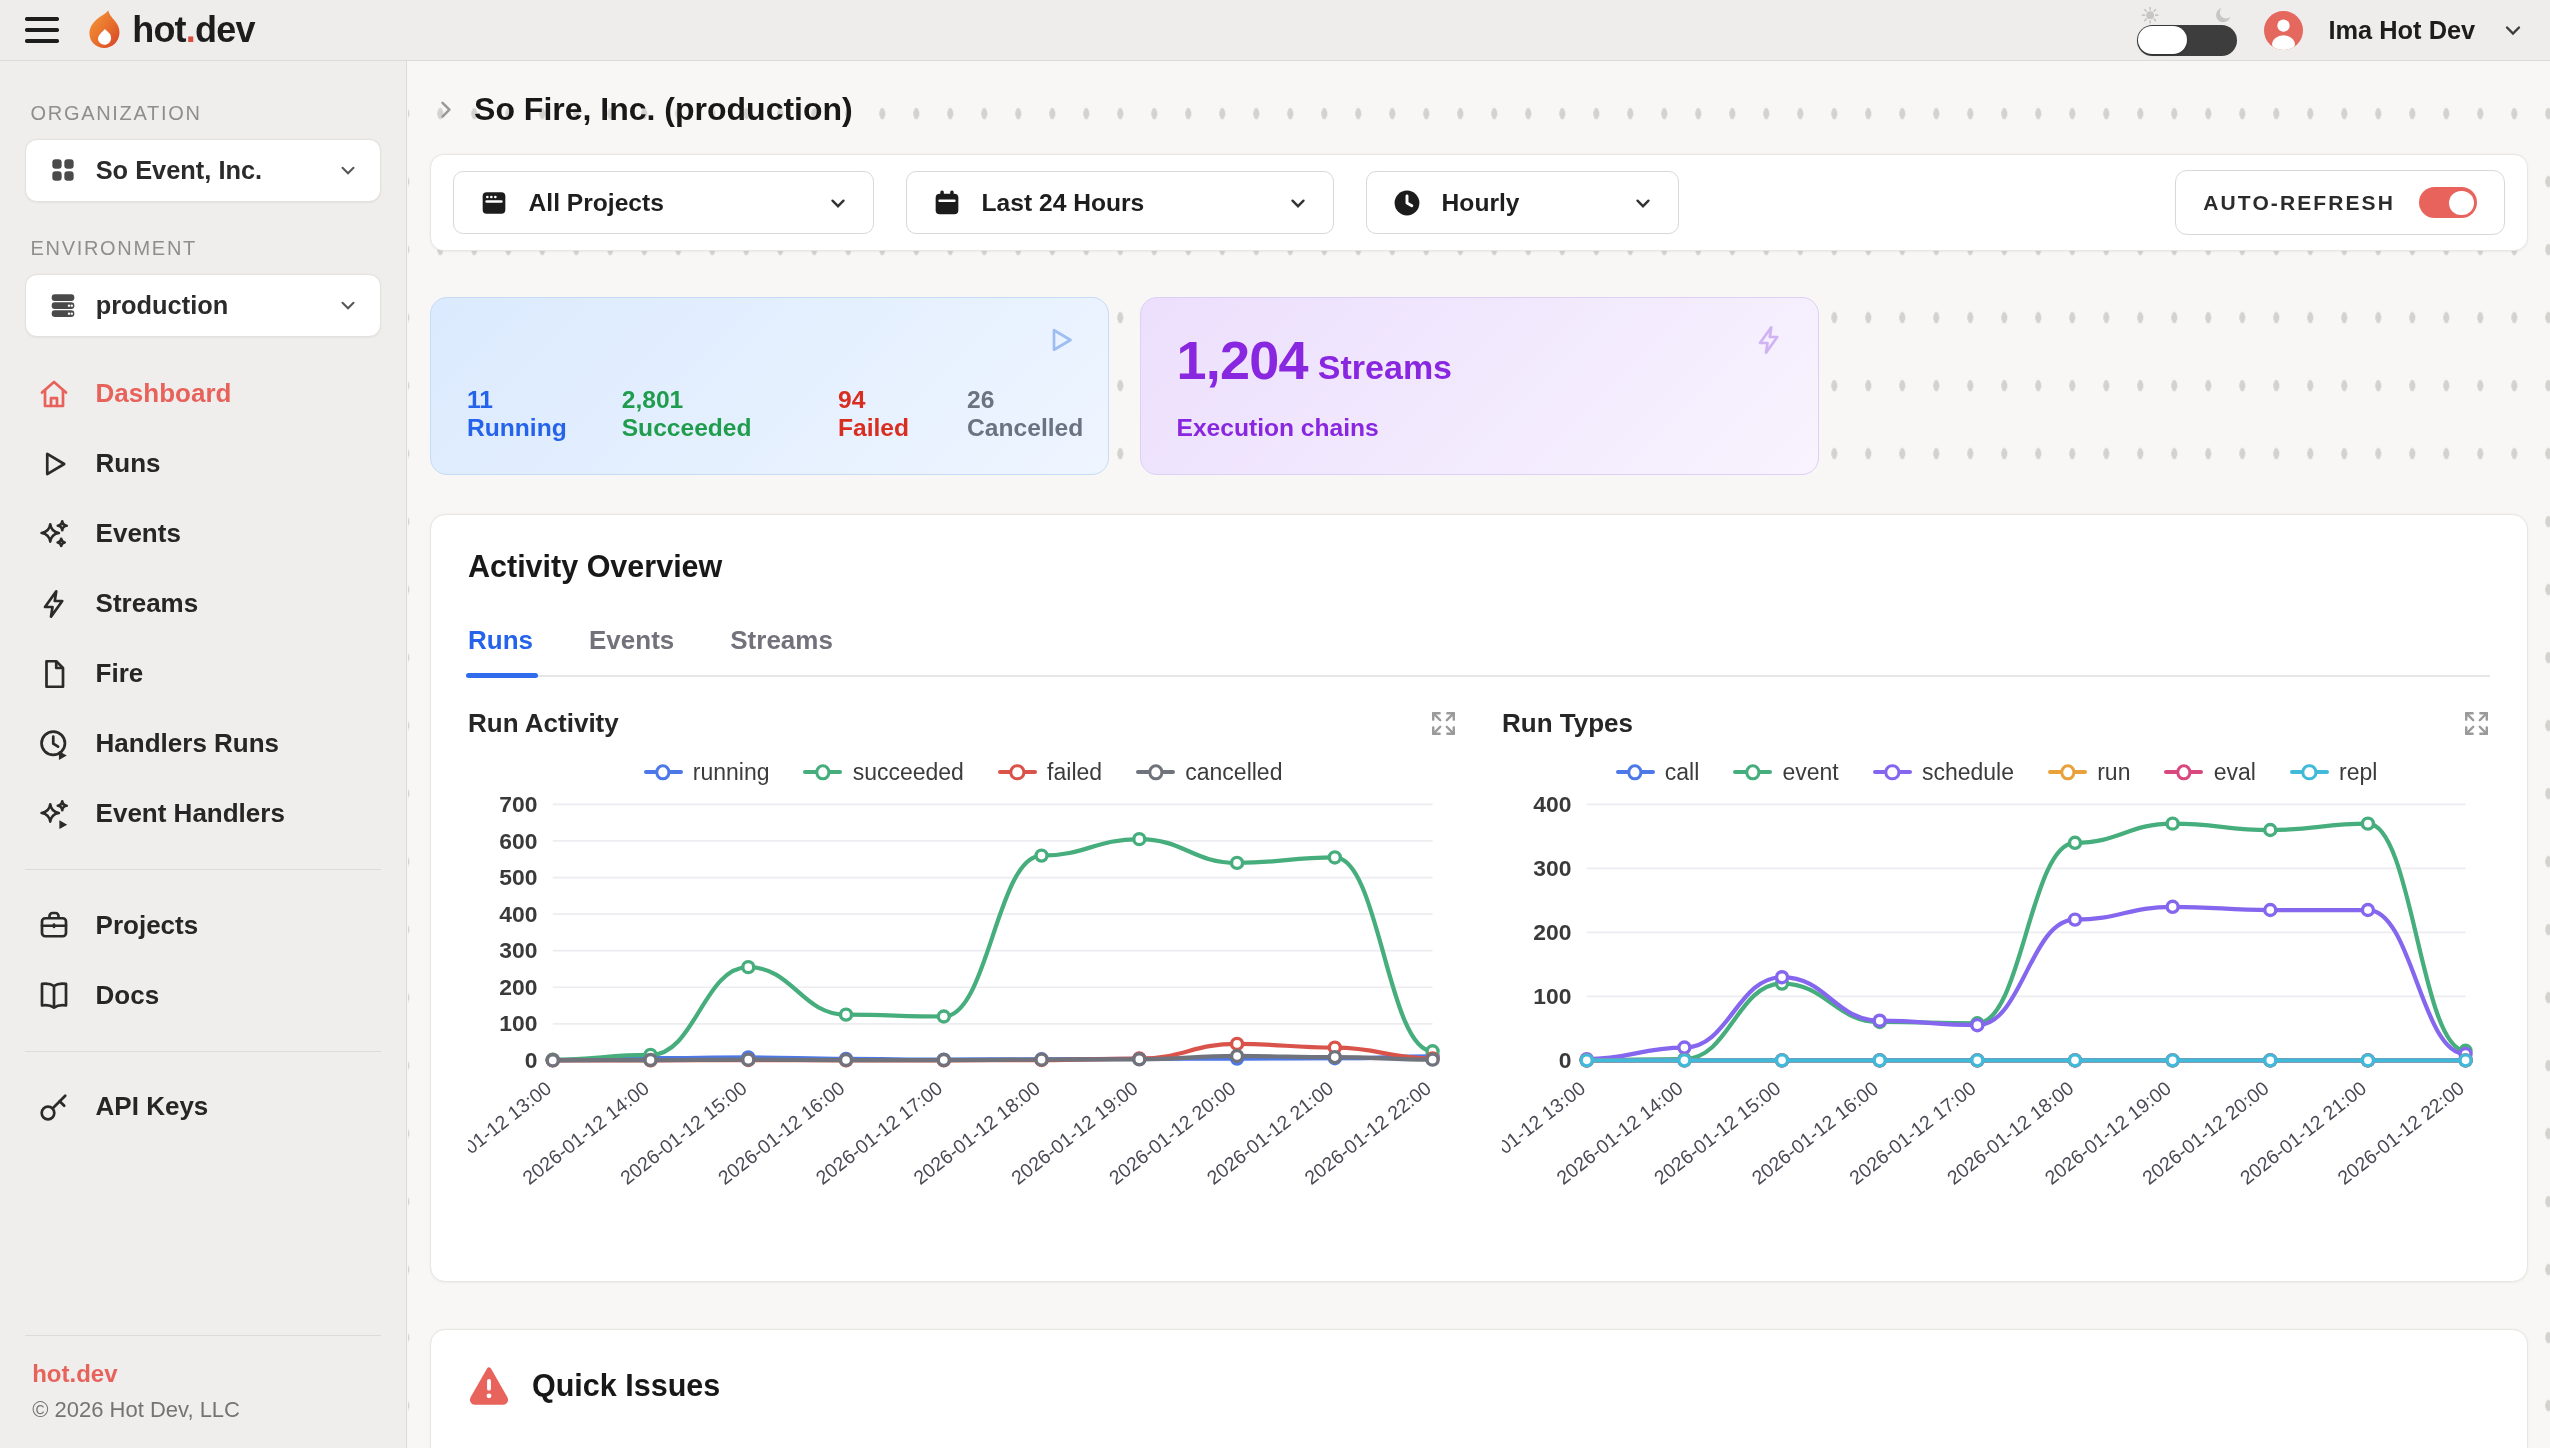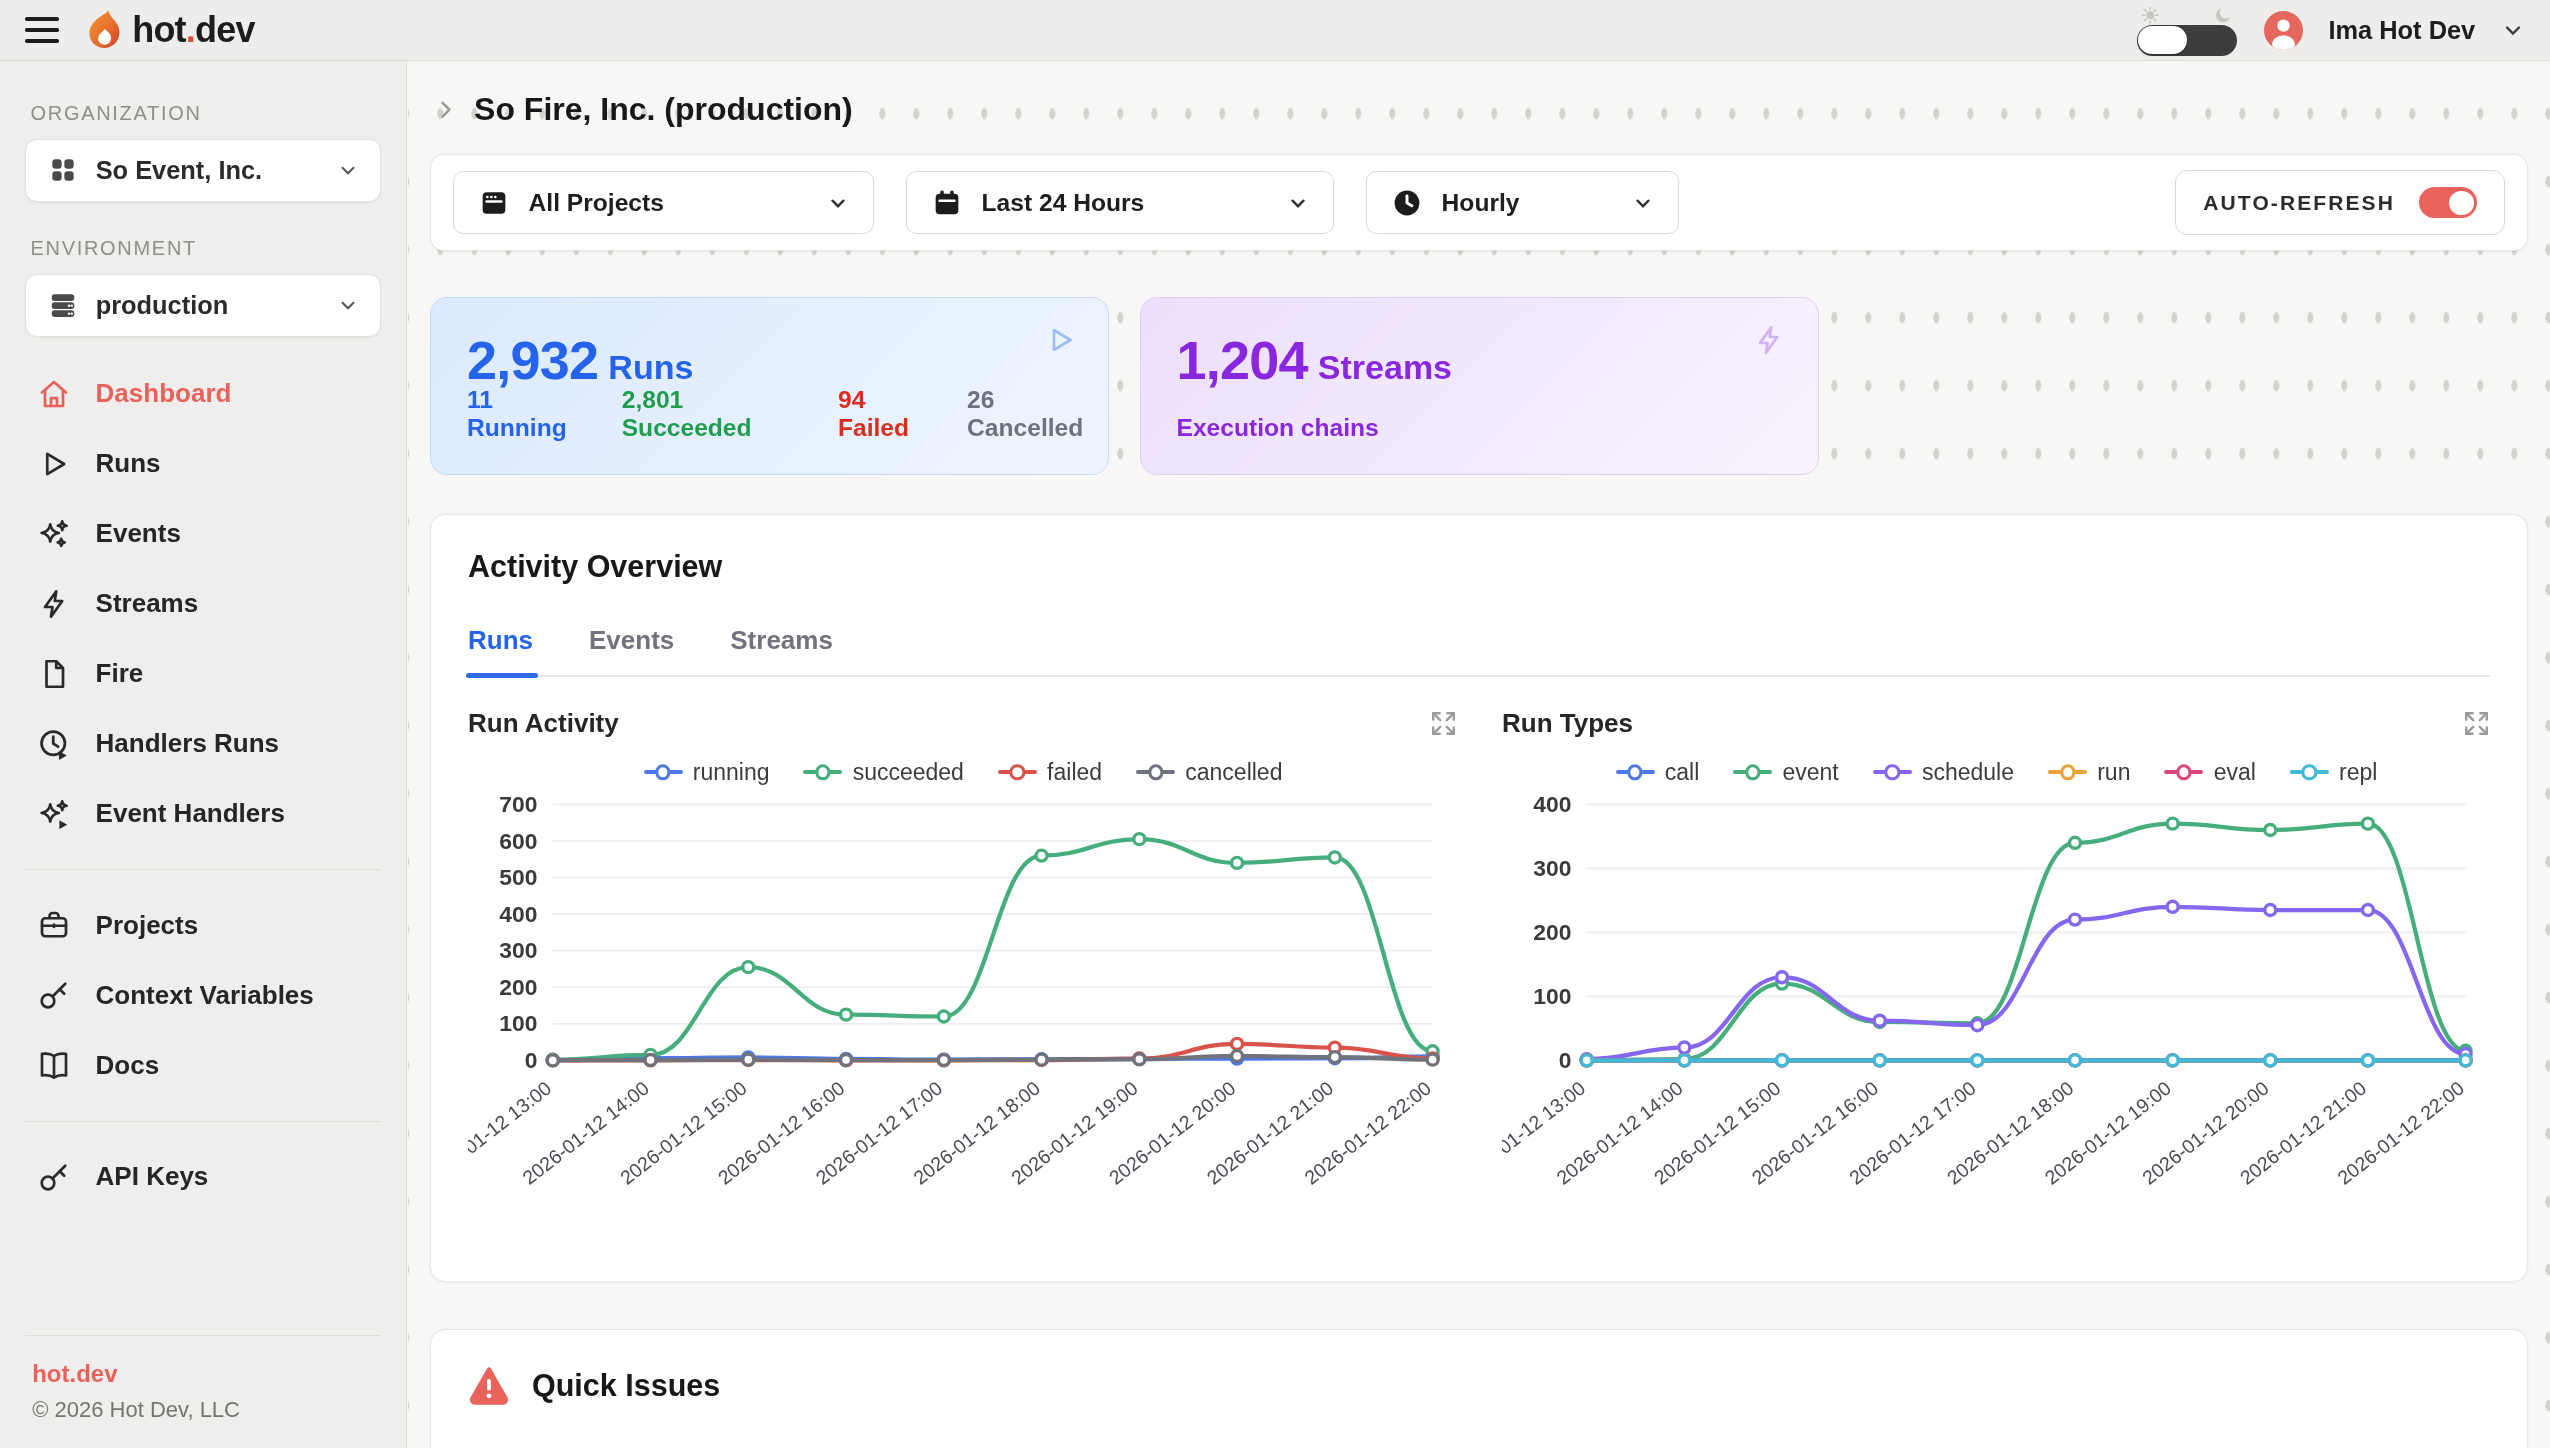--- a/index.html
+++ b/index.html
@@ -264,30 +264,20 @@
           <rect x="4" y="7.5" width="16" height="12" rx="2.2"></rect>
             <path d="M9 7.5 V6 a2 2 0 0 1 2-2 h2 a2 2 0 0 1 2 2 v1.5"></path>
             <path d="M4 12.5 h16" stroke-linecap="round"></path>
             <path d="M12 11.7 v1.6" stroke-linecap="round"></path>
         </svg>
       </span>
       <span>Projects</span>
     </div>
     <div class="nav-item">
       <span class="nav-ic">
-        <svg width="36" height="36" viewBox="0 0 24 24" fill="none" stroke="currentColor" stroke-width="1.8" stroke-linecap="round" stroke-linejoin="round">
-          <circle cx="8" cy="16" r="4.2"></circle>
-            <path d="M11.2 12.8 L19.5 4.5"></path>
-            <path d="M15.8 8.2 l3 3"></path>
-        </svg>
-      </span>
-      <span>Context Variables</span>
-    </div>
-    <div class="nav-item">
-      <span class="nav-ic">
         <svg width="36" height="36" viewBox="0 0 24 24" fill="none" stroke="currentColor" stroke-width="1.8" stroke-linejoin="round">
           <path d="M12 6 C10 4.5 7.2 4.1 4 4.6 V19 c3.2-.5 6 0 8 1.4 2-1.4 4.8-1.9 8-1.4 V4.6 C16.8 4.1 14 4.5 12 6 Z"></path>
             <path d="M12 6 v14.2"></path>
         </svg>
       </span>
       <span>Docs</span>
     </div>
 
     <div class="sdivider"></div>
 
@@ -371,21 +361,20 @@
     <div class="auto">
       <span>AUTO-REFRESH</span>
       <div class="switch">
           <div class="knob"></div>
         </div>
     </div>
   </div>
 
   <div class="stats">
     <div class="stat stat-blue">
-      <div><span class="big">2,932</span><span class="unit">Runs</span></div>
       <span class="tl-icon">
         <svg width="36" height="36" viewBox="0 0 24 24" fill="none" stroke="#9dbdf3" stroke-width="1.8" stroke-linejoin="round">
             <path d="M8 5.5 v13 L19 12 Z"></path>
           </svg>
       </span>
       <div class="subs">
         <span class="c-blue">11 Running</span>
         <span class="c-green">2,801 Succeeded</span>
         <span class="c-red">94 Failed</span>
         <span class="c-gray">26 Cancelled</span>

